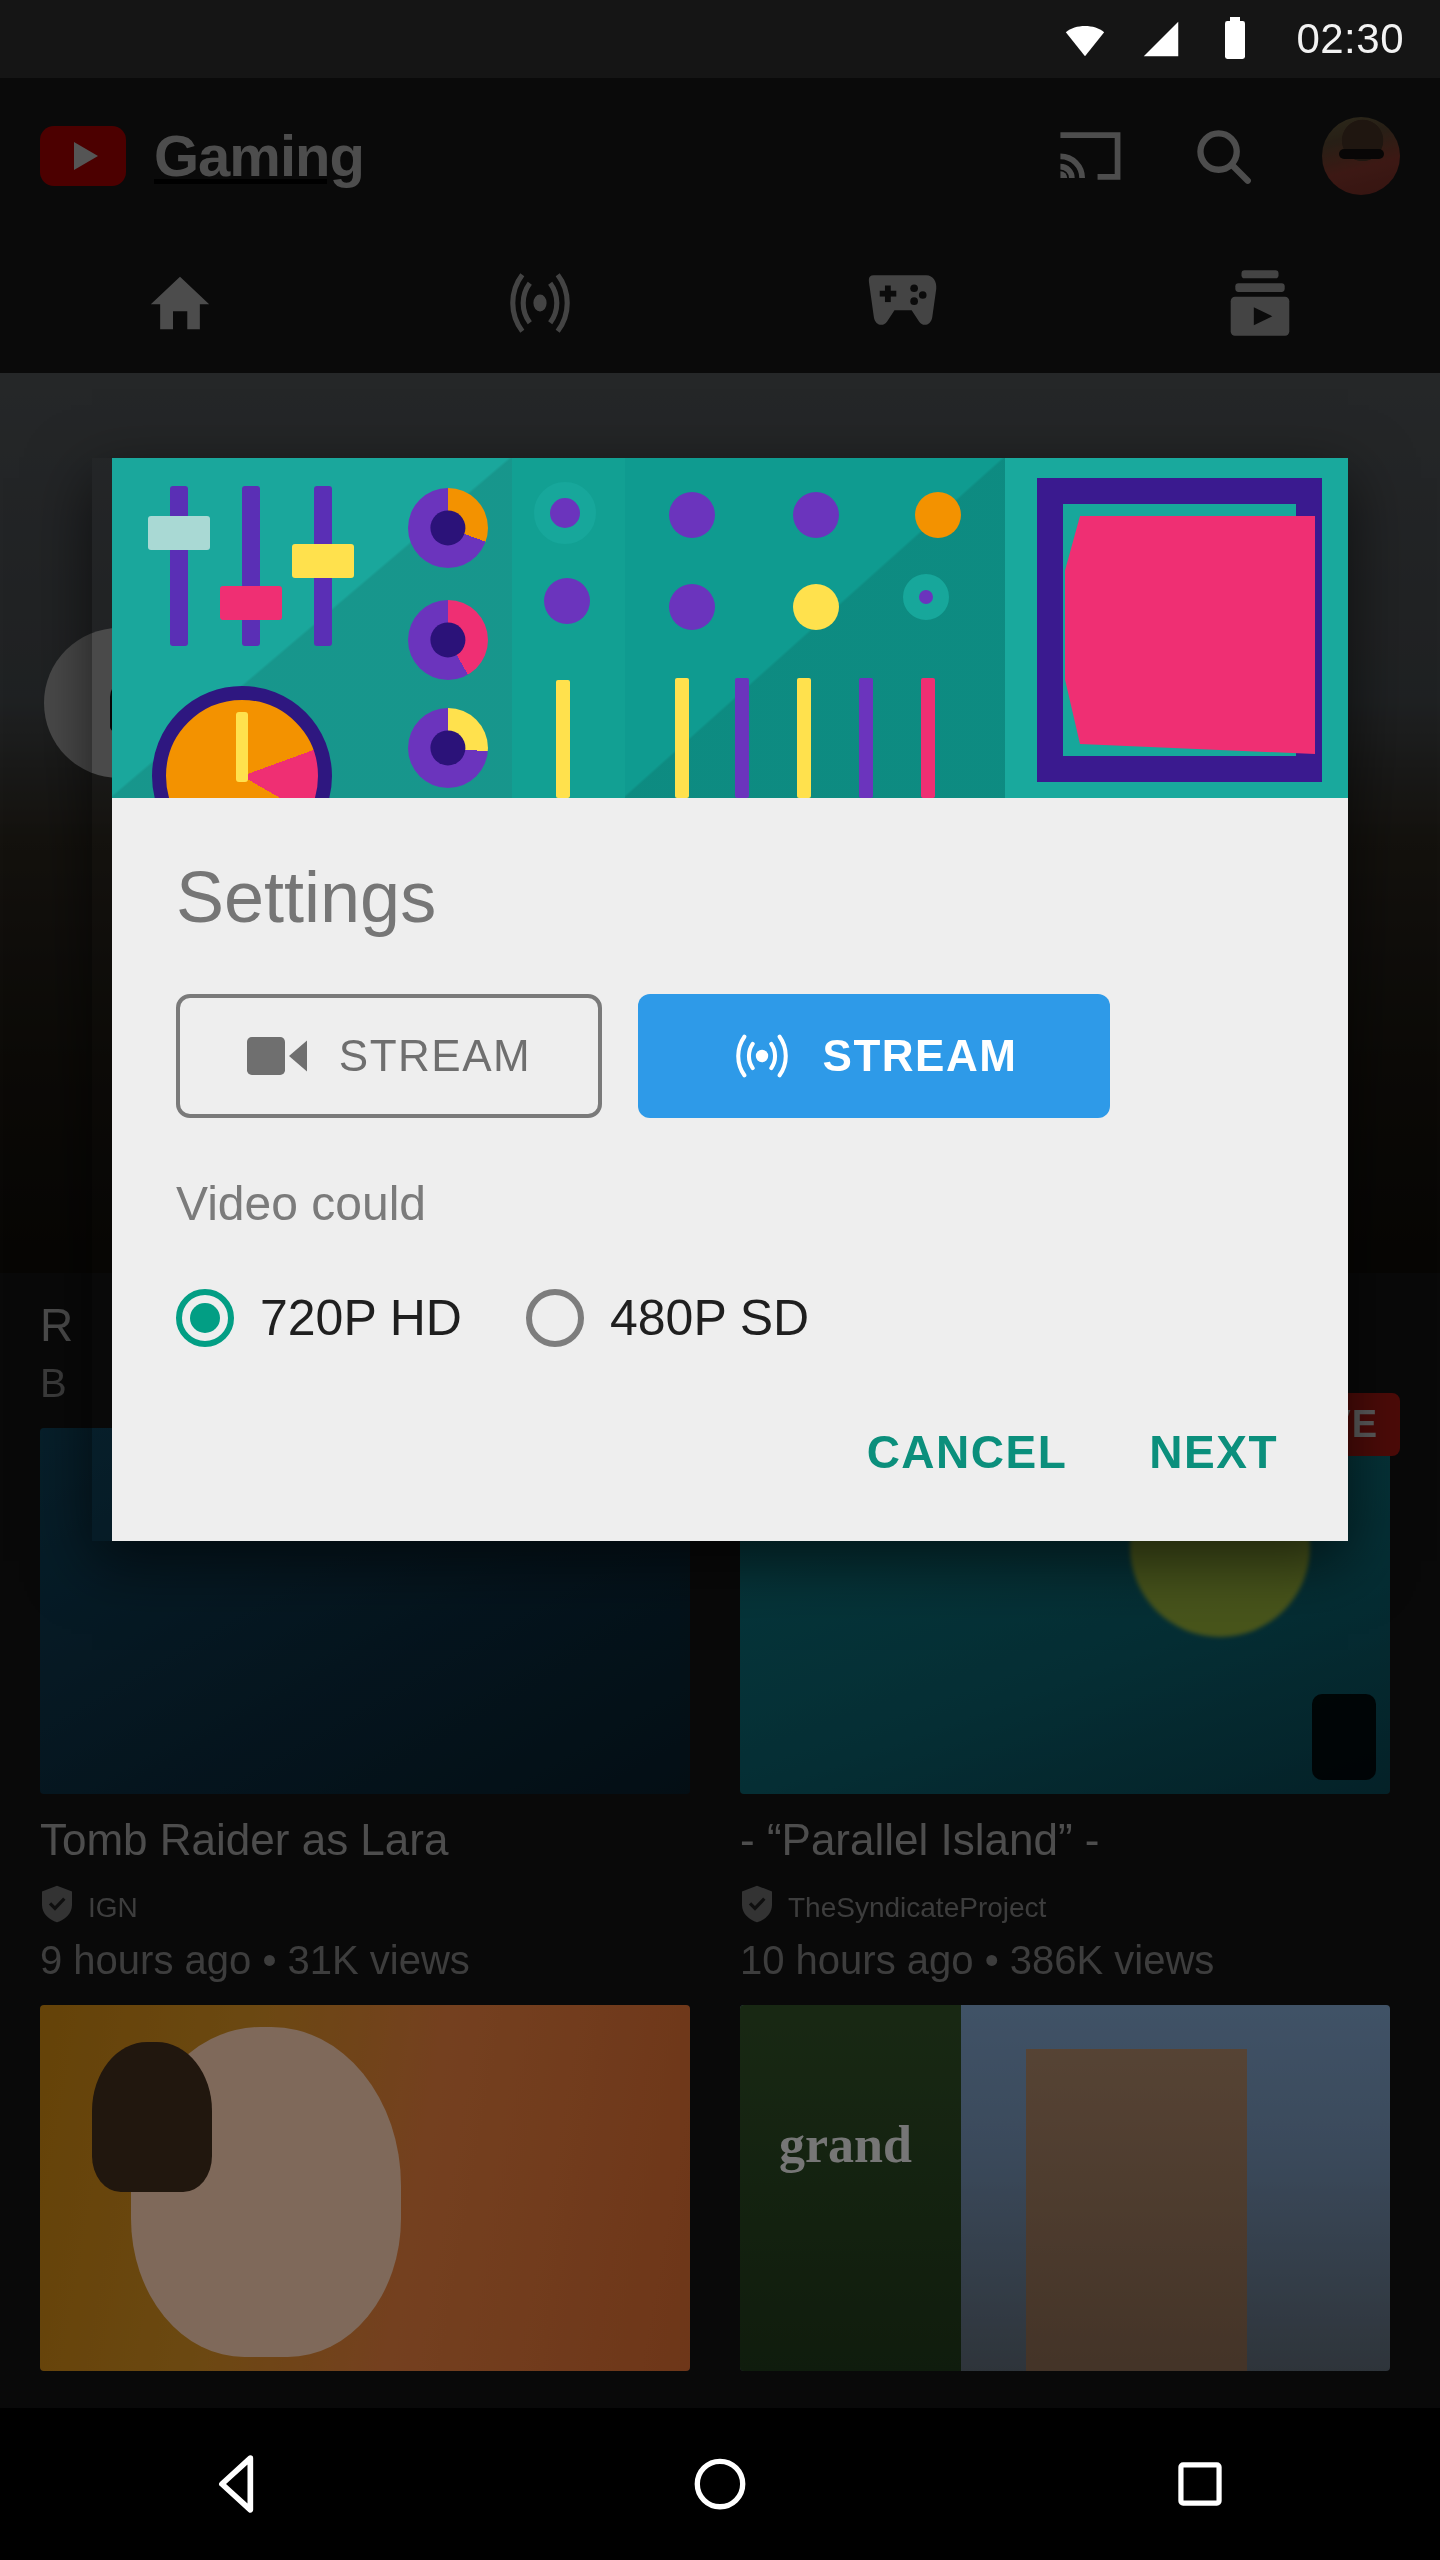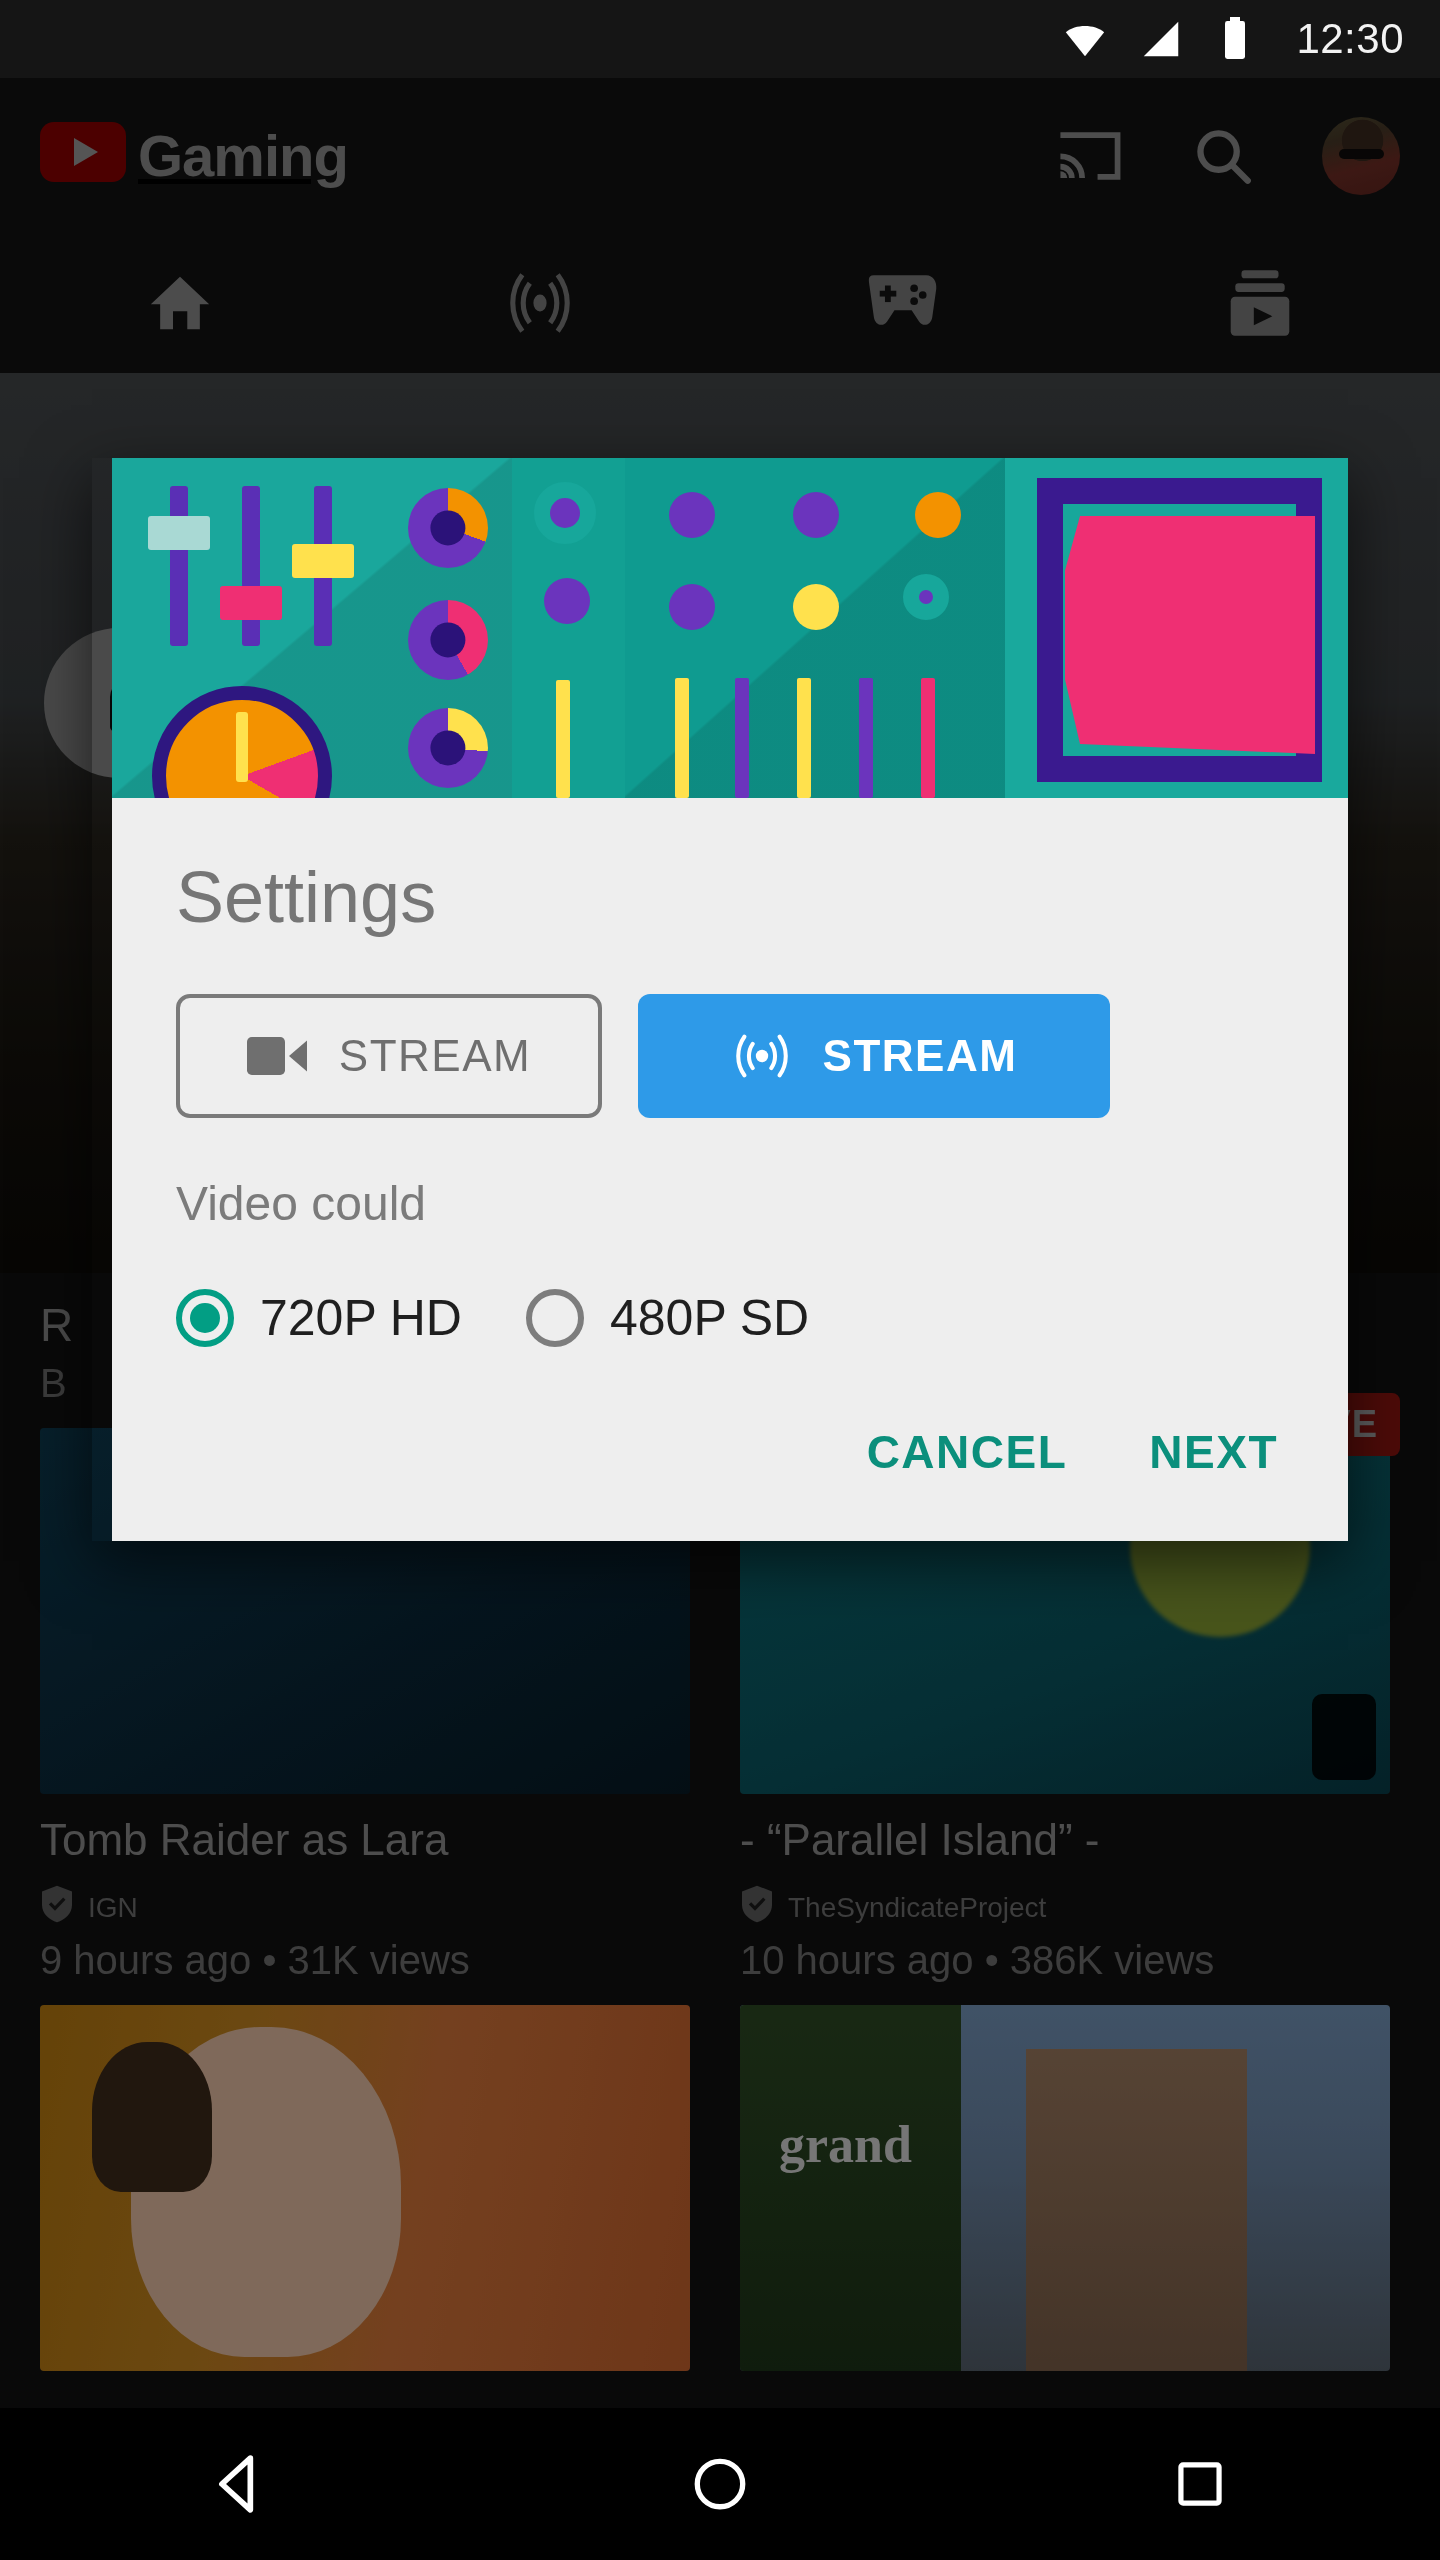--- a/index.html
+++ b/index.html
@@ -39,21 +39,21 @@
     background:#131313;
     overflow:hidden;
   }
 
   .appbar {
     position:absolute; top:0; left:0;
     width:1440px; height:155px;
     display:flex; align-items:center;
     padding:0 40px;
   }
-  .brand { display:flex; align-items:flex-start; gap:12px;text-decoration:underline; }
+  .brand { display:flex; align-items:center; gap:28px;text-decoration:underline; }
   .yt-badge {
     width:86px; height:60px; border-radius:14px;
     background:#8b0000;
     display:flex; align-items:center; justify-content:center;
   }
   .yt-tri {
     width:0; height:0;
     border-left:24px solid #9b9b9b;
     border-top:14px solid transparent;
     border-bottom:14px solid transparent;
@@ -301,21 +301,21 @@
     <svg class="sb-icon" width="46" height="46" viewBox="0 0 24 24">
       <path d="M2 8.5 C7 4.2, 17 4.2, 22 8.5 L12 21 Z" fill="#ffffff"></path>
     </svg>
     <svg class="sb-icon" width="46" height="46" viewBox="0 0 24 24">
       <path d="M21 3 L21 21 L3 21 Z" fill="#ffffff"></path>
     </svg>
     <svg class="sb-icon" width="42" height="48" viewBox="0 0 16 24">
       <rect x="5.5" y="1" width="5" height="2.5" fill="#ffffff"></rect>
       <rect x="3" y="3" width="10" height="19" rx="1.2" fill="#ffffff"></rect>
     </svg>
-    <span class="sb-time">12:30</span>
+    <span class="sb-time">02:30</span>
   </div>
 
   <div class="app-bg">
 
     <div class="appbar">
       <div class="brand">
         <span class="yt-badge">
             <span class="yt-tri"></span>
           </span>
         <span class="brand-name">Gaming</span>

